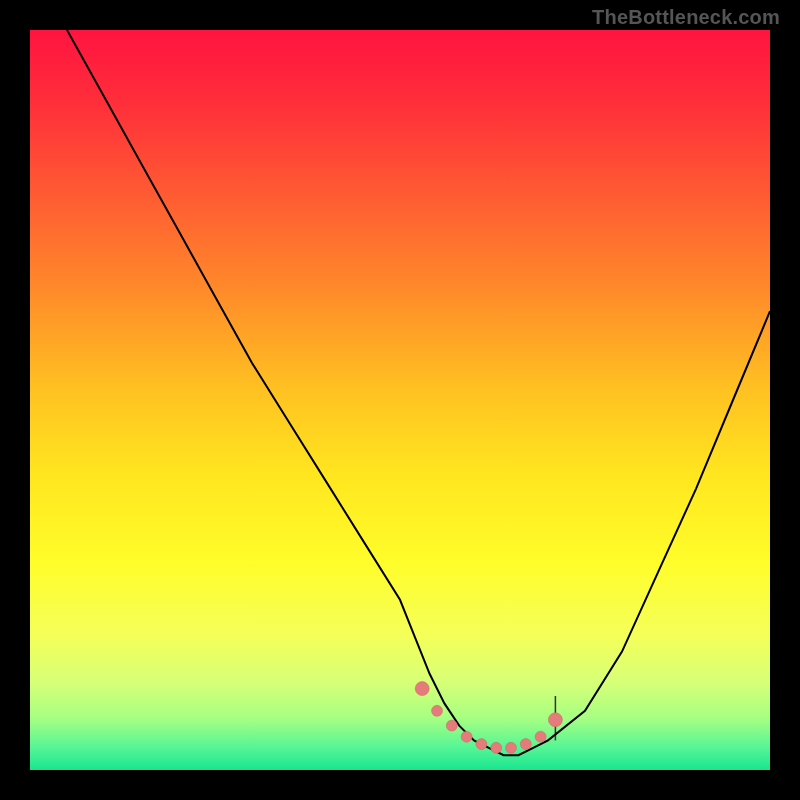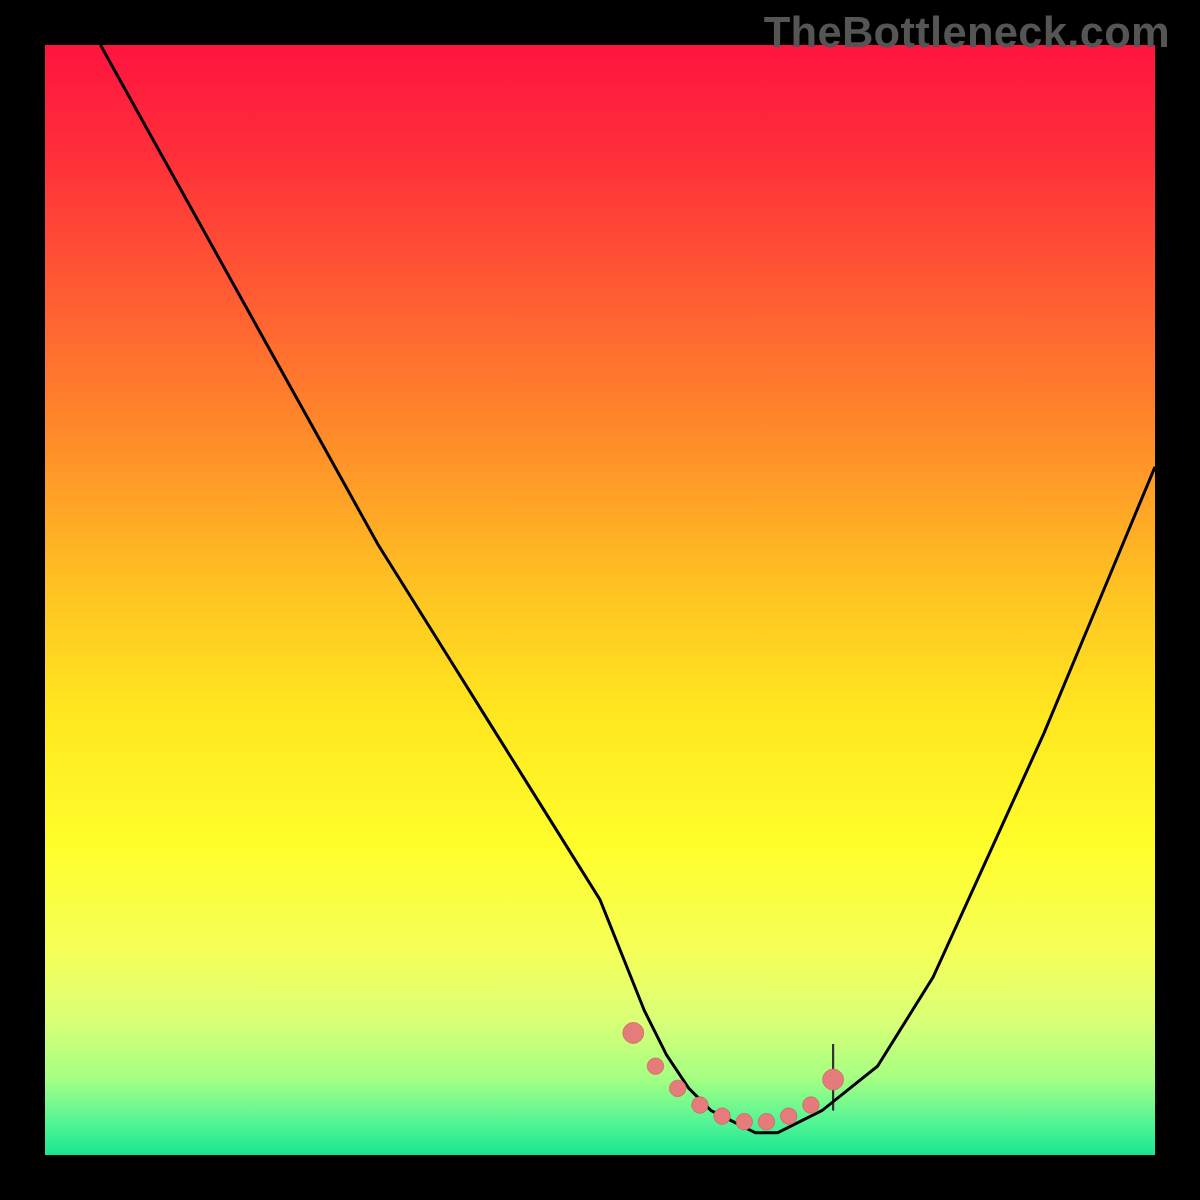--- a/index.html
+++ b/index.html
@@ -20,21 +20,21 @@
     position: absolute;
     left: 30px;
     top: 30px;
     width: 740px;
     height: 740px;
   }
   .watermark {
     position: absolute;
     top: 6px;
     right: 20px;
-    font-size: 29px;
+    font-size: 20px;
     font-weight: 600;
     color: #555;
     letter-spacing: 0.2px;
     user-select: none;
   }
   svg { display: block; }
 </style>
 </head>
 <body>
 

